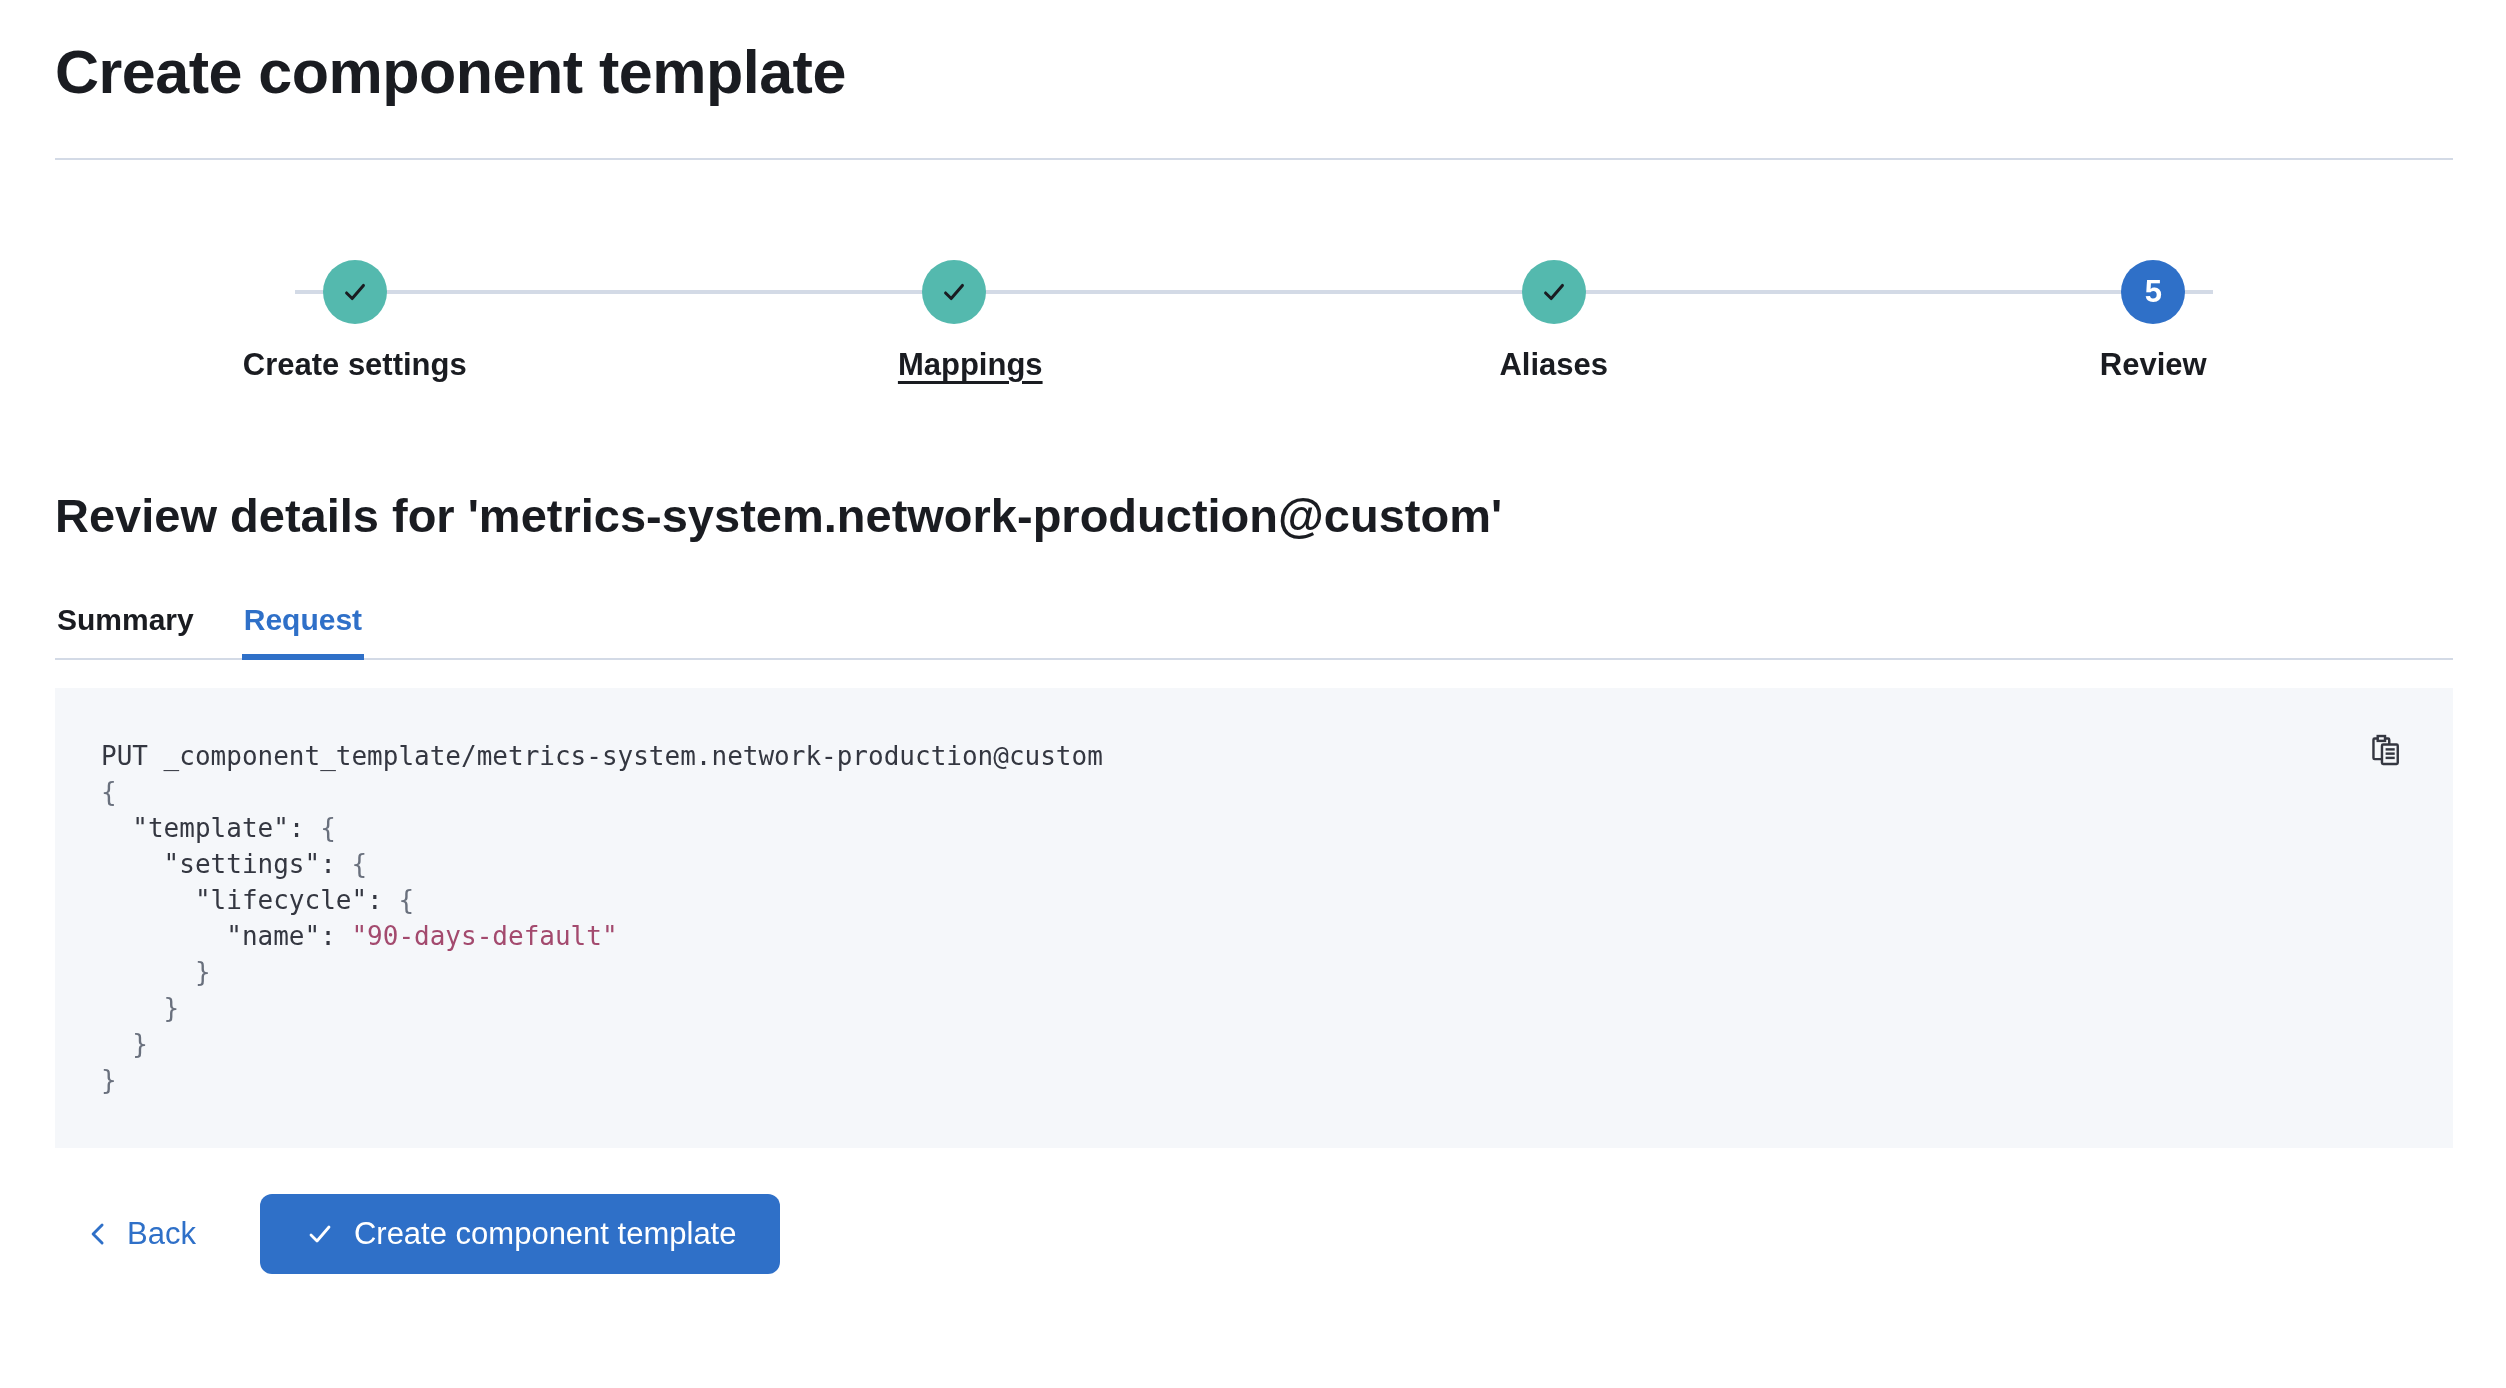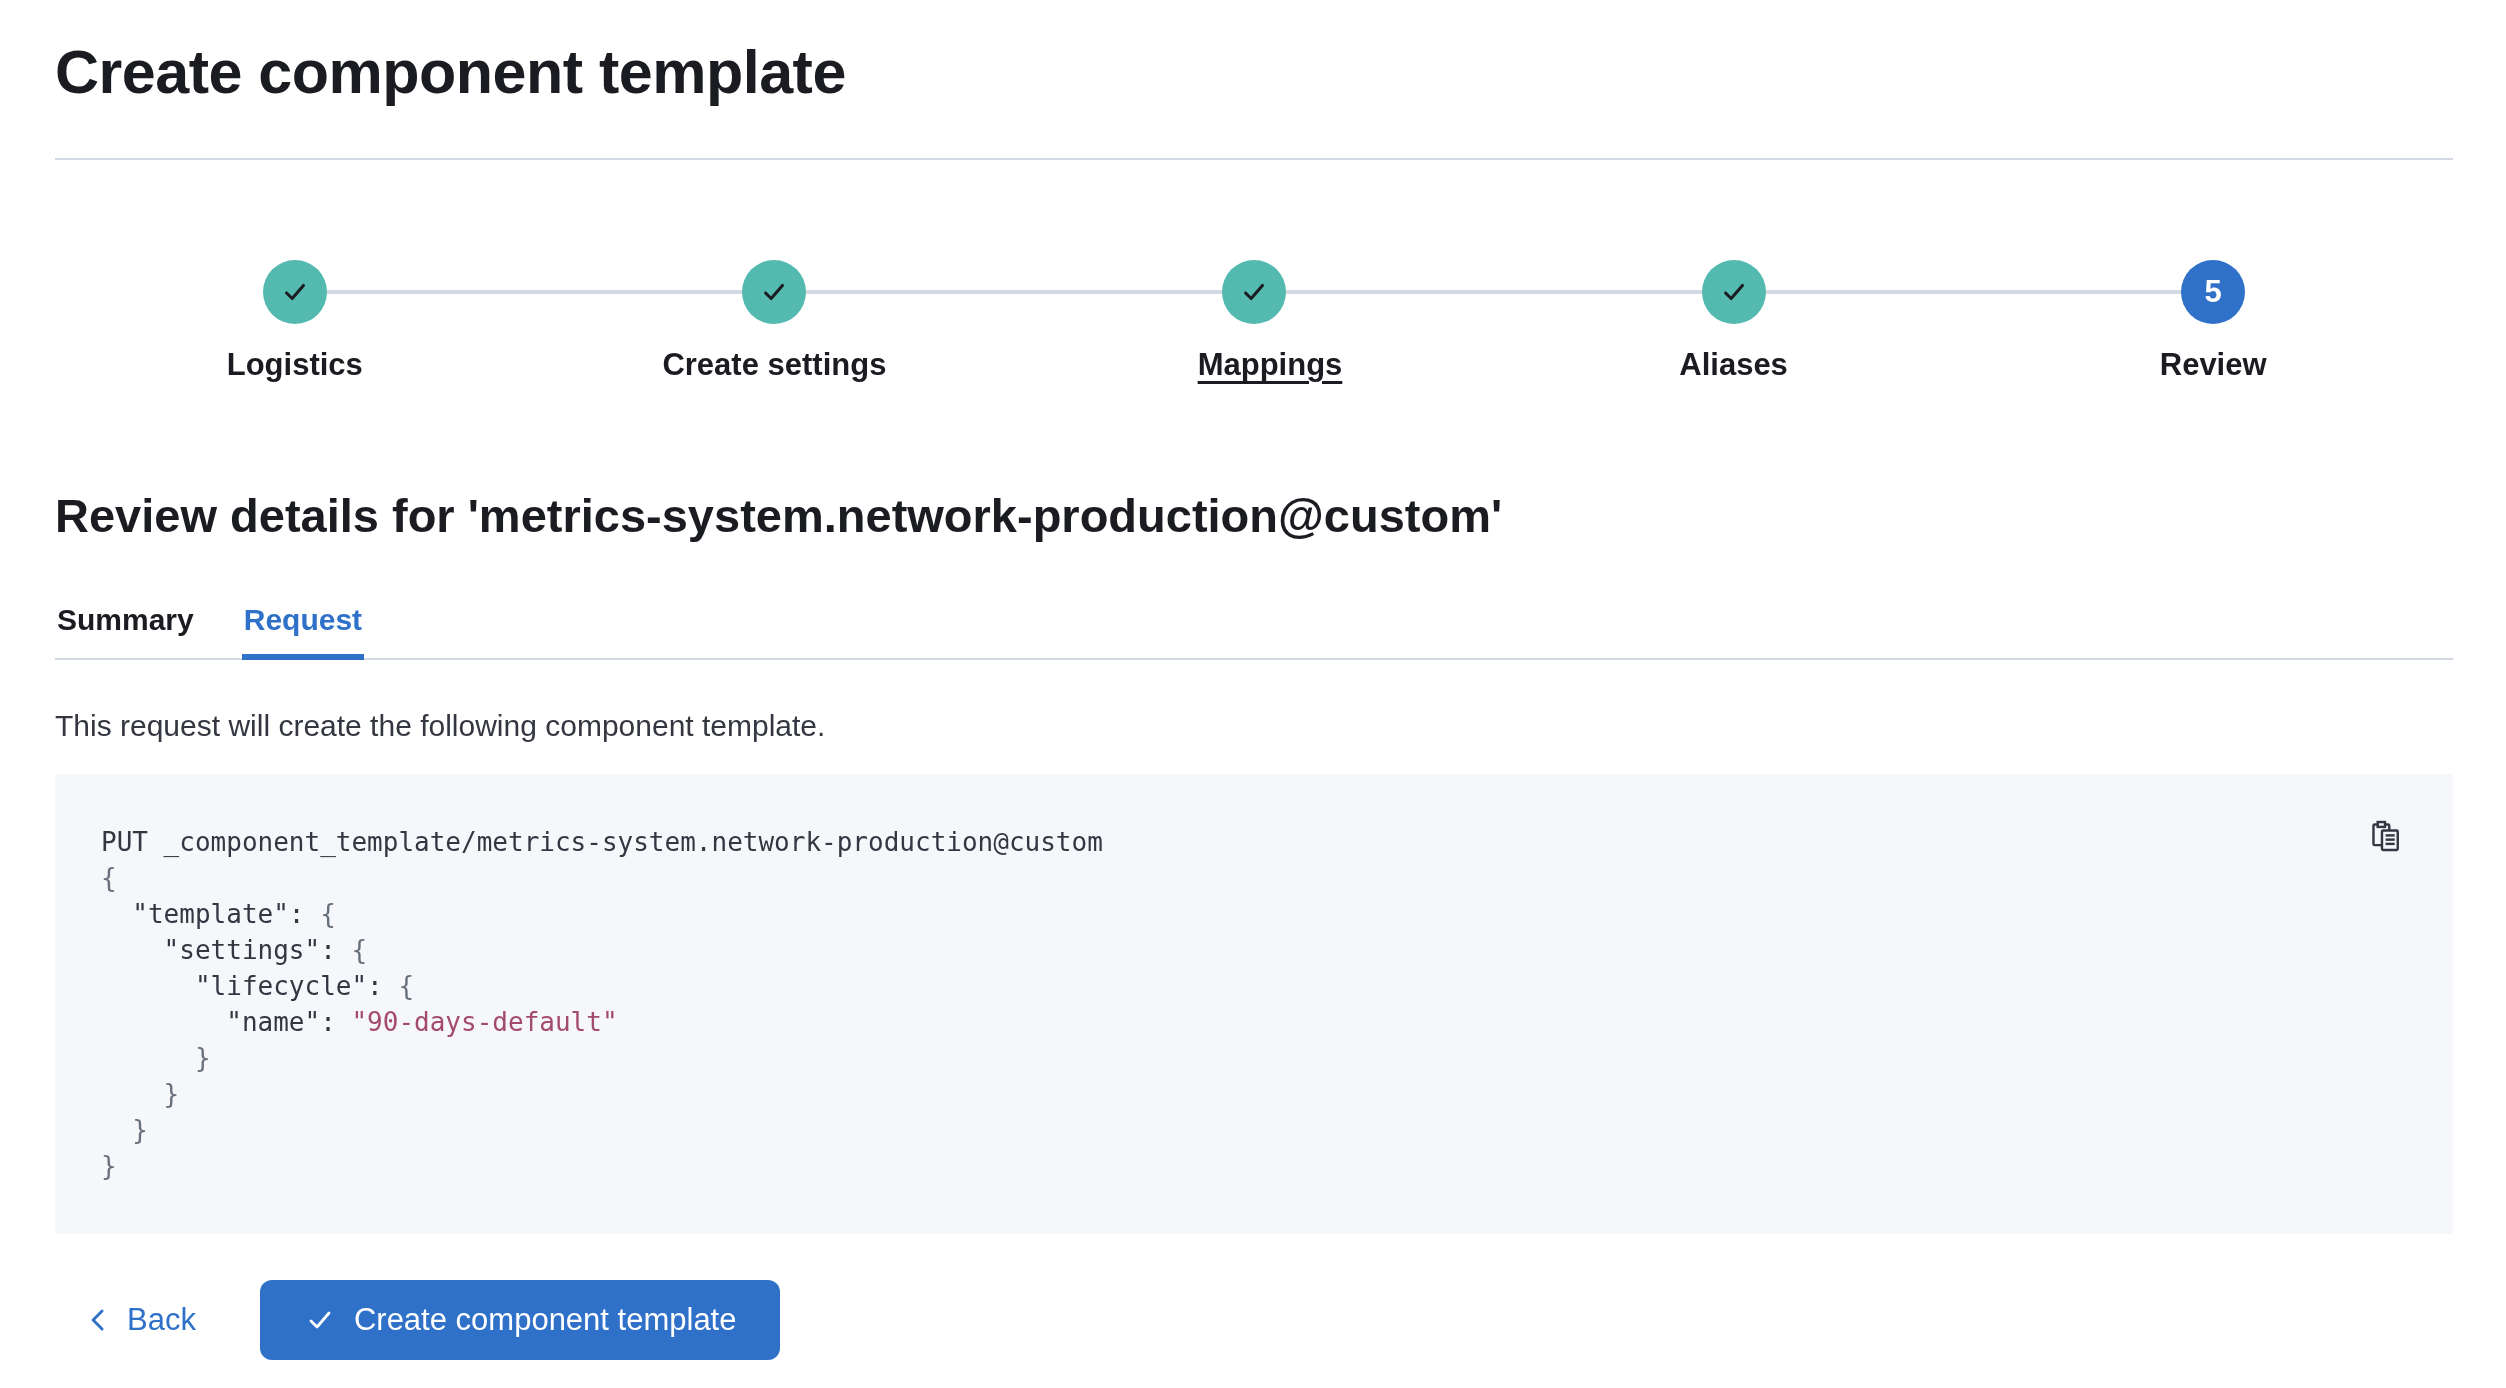--- a/index.html
+++ b/index.html
@@ -210,28 +210,20 @@
 
   <div class="stepper">
     <div class="stepper-line"></div>
     <div class="steps" id="steps">
         <button class="step">
           <span class="circle complete">
             <svg width="30" height="30" viewBox="0 0 16 16" fill="none">
               <path d="M3.5 8.5 L6.5 11.5 L12.5 4.5" stroke="#1A1C21" stroke-width="1.6" stroke-linecap="round" stroke-linejoin="round"></path>
             </svg>
           </span>
-          <div class="step-label">Logistics</div>
-        </button>
-        <button class="step">
-          <span class="circle complete">
-            <svg width="30" height="30" viewBox="0 0 16 16" fill="none">
-              <path d="M3.5 8.5 L6.5 11.5 L12.5 4.5" stroke="#1A1C21" stroke-width="1.6" stroke-linecap="round" stroke-linejoin="round"></path>
-            </svg>
-          </span>
           <div class="step-label">Create settings</div>
         </button>
         <button class="step">
           <span class="circle complete">
             <svg width="30" height="30" viewBox="0 0 16 16" fill="none">
               <path d="M3.5 8.5 L6.5 11.5 L12.5 4.5" stroke="#1A1C21" stroke-width="1.6" stroke-linecap="round" stroke-linejoin="round"></path>
             </svg>
           </span>
           <div class="step-label underlined">Mappings</div>
         </button>
@@ -250,21 +242,20 @@
       </div>
   </div>
 
   <h2 class="review-heading">Review details for 'metrics-system.network-production@custom'</h2>
 
   <div class="tabs" id="tabs">
       <button class="tab">Summary</button>
       <button class="tab selected">Request</button>
     </div>
 
-  <p class="desc">This request will create the following component template.</p>
 
   <div class="codeblock">
     <pre id="code"><div class="code-line"><span class="tok-plain">PUT _component_template/metrics-system.network-production@custom</span></div><div class="code-line"><span class="tok-punct">{</span></div><div class="code-line"><span class="tok-plain">  "template": </span><span class="tok-punct">{</span></div><div class="code-line"><span class="tok-plain">    "settings": </span><span class="tok-punct">{</span></div><div class="code-line"><span class="tok-plain">      "lifecycle": </span><span class="tok-punct">{</span></div><div class="code-line"><span class="tok-plain">        "name": </span><span class="tok-str">"90-days-default"</span></div><div class="code-line"><span class="tok-punct">      }</span></div><div class="code-line"><span class="tok-punct">    }</span></div><div class="code-line"><span class="tok-punct">  }</span></div><div class="code-line"><span class="tok-punct">}</span></div></pre>
     <button class="copy-btn">
       <svg width="34" height="34" viewBox="0 0 28 28" fill="none">
         <rect x="4.5" y="4.5" width="13" height="17" rx="1" stroke="#343741" stroke-width="2"></rect>
         <rect x="8" y="2.5" width="6" height="4" fill="#F5F7FA" stroke="#343741" stroke-width="2"></rect>
         <rect x="11.5" y="9.5" width="13" height="16" rx="1" fill="#F5F7FA" stroke="#343741" stroke-width="2"></rect>
         <line x1="14.5" y1="13.5" x2="22" y2="13.5" stroke="#343741" stroke-width="2"></line>
         <line x1="14.5" y1="17" x2="22" y2="17" stroke="#343741" stroke-width="2"></line>

